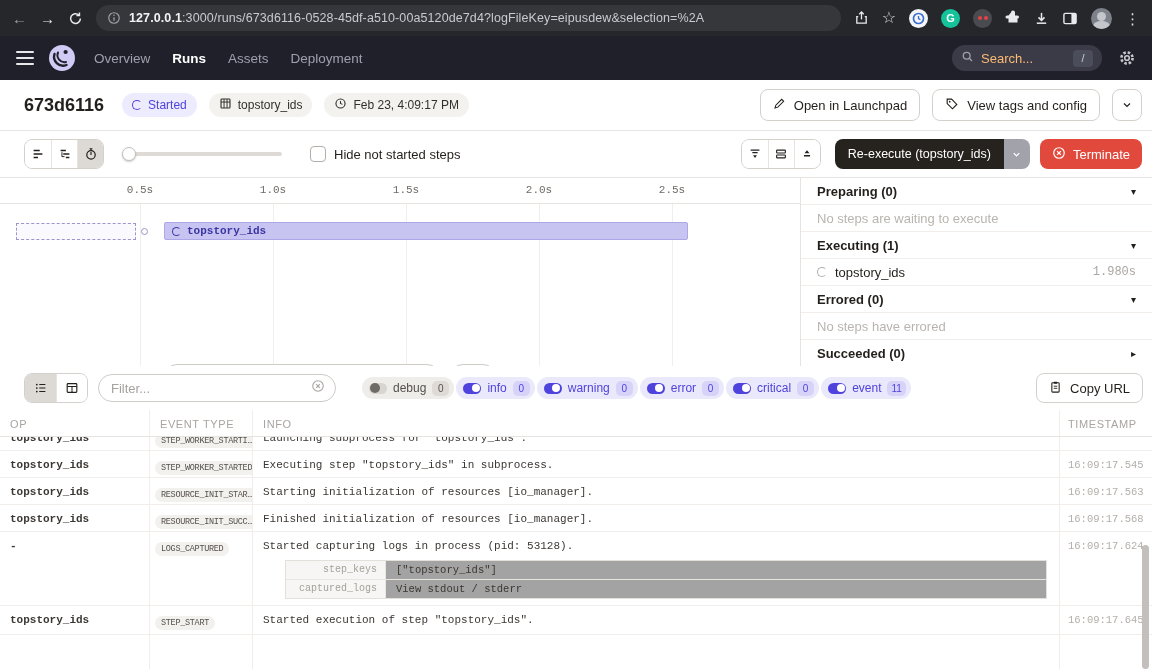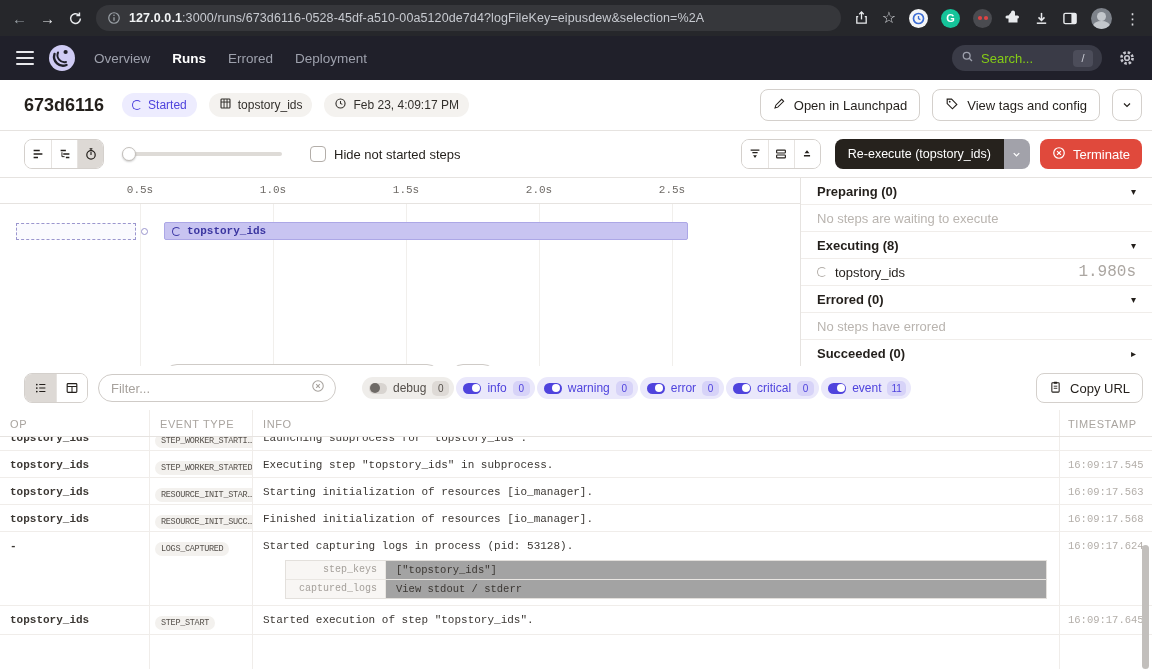--- a/index.html
+++ b/index.html
@@ -25,21 +25,21 @@
   .avatar::after{content:"";position:absolute;left:2px;top:13px;width:17px;height:10px;border-radius:50%;background:#C3C7CC;}
 
   
   .dnav{position:absolute;top:36px;left:0;right:0;height:44px;background:#20202A;display:flex;align-items:center;padding:0 16px;}
   .hamb{width:18px;display:flex;flex-direction:column;gap:3.5px;margin-right:14px;cursor:pointer;}
   .hamb i{display:block;height:2.5px;background:#E8E8EC;border-radius:1px;}
   .dlogo{margin-right:18px;display:flex;}
   .dnav .item{font-size:13.5px;color:#9DA0AC;margin-right:22px;cursor:pointer;}
   .dnav .item.active{color:#FFFFFF;font-weight:bold;}
   .searchpill{margin-left:auto;width:150px;height:26px;background:#3A3B47;border-radius:13px;display:flex;align-items:center;gap:7px;padding:0 9px;cursor:text;}
-  .searchpill .ph{font-size:13px;color:#84cc16;}
+  .searchpill .ph{font-size:13px;color:#fdba74;}
   .kbd{margin-left:auto;width:20px;height:17px;background:#4C4D5A;border-radius:4px;color:#C9CBD4;font-size:11px;display:flex;align-items:center;justify-content:center;}
   .gear{margin-left:16px;display:flex;cursor:pointer;}
 
   
   .runheader{position:absolute;top:80px;left:0;right:0;height:51px;background:#fff;border-bottom:1px solid var(--border);display:flex;align-items:center;padding:0 10px 0 24px;gap:12px;}
   .runid{font-size:18px;font-weight:bold;color:var(--dark);margin-right:6px;}
   .badge{height:24px;border-radius:12px;display:inline-flex;align-items:center;gap:6px;padding:0 10px;font-size:12px;color:#33302C;background:#F4F2EF;white-space:nowrap;}
   .badge.status{background:var(--accent_bg);color:var(--accent);}
   .spin{width:10px;height:10px;border-radius:50%;border:1.5px solid var(--accent);border-right-color:transparent;flex:0 0 auto;}
   .spin.gray{border-color:#B4AFAA;border-right-color:transparent;}
@@ -76,21 +76,21 @@
   .gbar .lbl{font-size:11px;font-weight:bold;color:#3A35A0;}
   .gantt-controls{position:absolute;left:163px;bottom:13px;display:flex;align-items:center;}
   .selinput{width:278px;height:28px;border:1px solid #CFCBC7;border-radius:14px;background:#fff;display:flex;align-items:center;gap:8px;padding:0 12px;}
   .selinput input{border:none;outline:none;flex:1;font-size:12px;font-family:"Liberation Mono",monospace;color:var(--dark);background:transparent;}
   .layersbtn{width:48px;height:28px;border:1px solid #CFCBC7;border-radius:14px;background:#fff;display:flex;align-items:center;justify-content:center;gap:4px;margin-left:8px;cursor:pointer;}
   .steps{flex:1;border-left:1px solid var(--border);display:flex;flex-direction:column;background:#fff;}
   .srow{height:27px;display:flex;align-items:center;padding:0 16px;border-bottom:1px solid var(--border_light);font-size:13px;color:var(--dark);}
   .srow .t{font-weight:bold;}
   .srow .chev{margin-left:auto;font-size:10px;color:var(--dark);}
   .srow.empty{color:#B9B4AF;}
-  .srow .dur{margin-left:auto;font-size:16px;color:#ABA6A1;}
+  .srow .dur{margin-left:auto;font-size:12px;color:#ABA6A1;}
   .srow .nm{margin-left:8px;}
 
   
   .logs{position:absolute;top:366px;left:0;right:0;bottom:0;background:#fff;}
   .logfilter{height:44px;display:flex;align-items:center;padding:0 9px 0 24px;}
   .filterinput{width:238px;height:28px;border:1px solid #CFCBC7;border-radius:14px;display:flex;align-items:center;padding:0 10px 0 12px;margin-left:10px;}
   .filterinput input{border:none;outline:none;flex:1;font-size:13px;color:var(--dark);background:transparent;}
   .filterinput input::placeholder{color:#A7A29D;}
   .pills{display:flex;align-items:center;gap:2px;margin-left:26px;}
   .pill{height:22px;border-radius:11px;display:inline-flex;align-items:center;gap:6px;padding:0 5px 0 7px;font-size:12px;cursor:pointer;white-space:nowrap;}
@@ -201,21 +201,21 @@
     <span class="dlogo">
       <svg width="28" height="28" viewBox="0 0 28 28">
           <circle cx="14" cy="14" r="13" fill="#CFCBF4"></circle>
           <path d="M6.5 10 a9 9 0 0 0 12 11" stroke="#20202A" stroke-width="2.4" fill="none" stroke-linecap="round"></path>
           <path d="M10 8.5 a7 7 0 0 0 8 9.5" stroke="#20202A" stroke-width="2" fill="none" stroke-linecap="round"></path>
           <circle cx="17.6" cy="8" r="2.1" fill="#20202A"></circle>
         </svg>
     </span>
     <span class="item">Overview</span>
     <span class="item active">Runs</span>
-    <span class="item">Errored</span>
+    <span class="item">Assets</span>
     <span class="item">Deployment</span>
     <div class="searchpill">
       <span>
         <svg width="13" height="13" viewBox="0 0 16 16">
             <circle cx="7" cy="7" r="4.2" fill="none" stroke="#9DA0AC" stroke-width="1.6"></circle>
             <line x1="10.2" y1="10.2" x2="13.5" y2="13.5" stroke="#9DA0AC" stroke-width="1.6"></line>
           </svg>
       </span>
       <span class="ph">Search...</span>
       <span class="kbd">/</span>
@@ -401,21 +401,21 @@
 
     <div class="steps">
       <div class="srow">
         <span class="t">Preparing (0)</span>
         <span class="chev">▾</span>
       </div>
       <div class="srow empty">
         <span>No steps are waiting to execute</span>
       </div>
       <div class="srow">
-        <span class="t">Executing (8)</span>
+        <span class="t">Executing (1)</span>
         <span class="chev">▾</span>
       </div>
       <div class="srow">
         <span class="spin gray"></span>
         <span class="nm">topstory_ids</span>
         <span class="dur mono">1.980s</span>
       </div>
       <div class="srow">
         <span class="t">Errored (0)</span>
         <span class="chev">▾</span>

